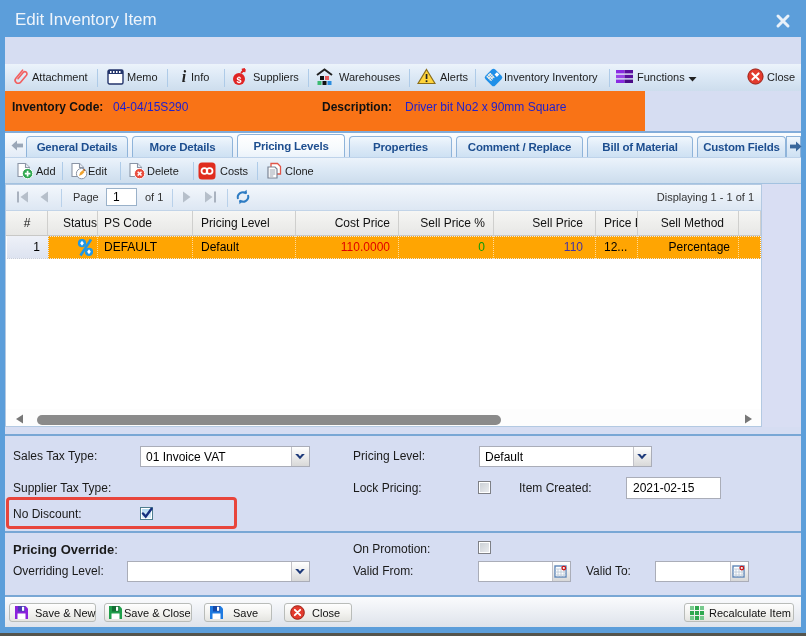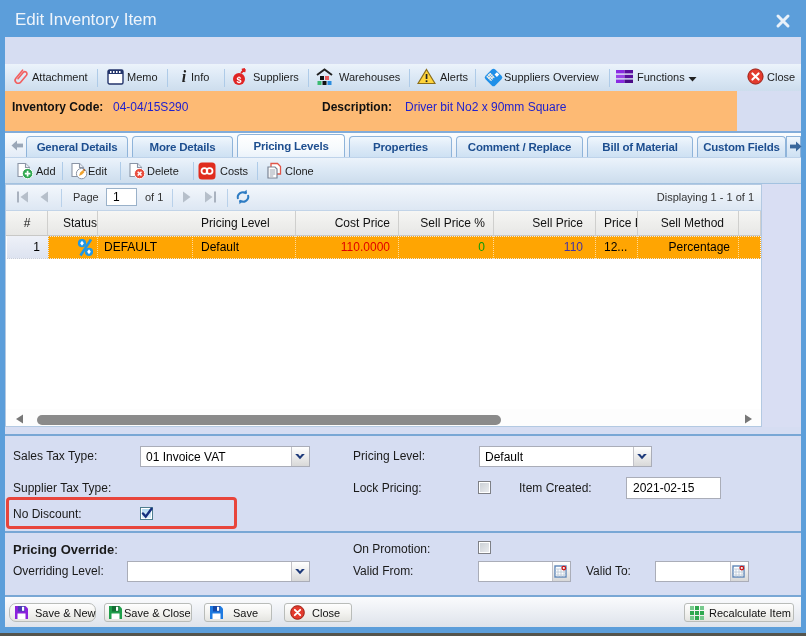--- a/index.html
+++ b/index.html
@@ -8,21 +8,21 @@
 #xbtn{position:absolute;left:775px;top:13px;}
 #content{position:absolute;left:5px;top:37px;width:796px;height:590px;background:#d6ddf2;}
 #hdrbar{position:absolute;left:0;top:0;width:796px;height:26px;background:linear-gradient(#f8fbfe 0%,#e4eef9 45%,#cfe2f4 100%);border-bottom:1px solid #90b6da;}
 #hdrbar .t{position:absolute;left:6px;top:5px;font-size:13px;font-weight:bold;color:#17427d;}
 .minibtn{position:absolute;top:7px;width:14px;height:14px;background:linear-gradient(#ffffff,#dcebf8);border:1px solid #94bade;border-radius:3px;}
 #tb1{position:absolute;left:0;top:27px;width:796px;height:27px;background:linear-gradient(#ecf3fb 0%,#dbe8f5 50%,#cddded 100%);}
 #tb2{position:absolute;left:0;top:121px;width:796px;height:26px;background:linear-gradient(#ecf3fb 0%,#dbe8f5 50%,#cddded 100%);border-bottom:1px solid #a3c2e0;box-sizing:border-box;}
 .tsep{position:absolute;width:1px;height:18px;background:#aecbe8;}
 .titem{position:absolute;font-size:11px;color:#1c1c1c;white-space:nowrap;}
 .ticon{position:absolute;}
-#coderow{position:absolute;left:0;top:54px;width:732px;height:40px;background:#fdba74;}
+#coderow{position:absolute;left:0;top:54px;width:640px;height:40px;background:#f97316;}
 #coderow .b{font-weight:bold;font-size:12px;color:#111;position:absolute;top:9px;}
 #coderow .v{font-size:12px;color:#2121cd;position:absolute;top:9px;}
 #blueline1{position:absolute;left:0;top:94px;width:796px;height:2px;background:#82acd9;}
 #tabstrip{position:absolute;left:0;top:96px;width:796px;height:25px;background:linear-gradient(#fbfdfe,#e3ecf7);border-bottom:1px solid #bed3ea;box-sizing:border-box;}
 .tab{position:absolute;top:3px;height:21px;border:1px solid #8fb4da;border-bottom:none;border-radius:4px 4px 0 0;background:linear-gradient(#f0f7fd 0%,#ddeaf7 50%,#cee1f3 100%);font-size:11.5px;font-weight:bold;color:#1d4e8f;text-align:center;line-height:21px;letter-spacing:-0.2px;box-sizing:border-box;}
 .tab.act{top:1px;height:23px;background:linear-gradient(#ffffff 0%,#f6fafd 60%,#ebf3fb 100%);line-height:23px;}
 #gridpanel{position:absolute;left:0;top:147px;width:757px;height:243px;background:#fff;border:1px solid #b3c9e2;box-sizing:border-box;}
 #pager{position:absolute;left:0;top:0;width:755px;height:26px;background:linear-gradient(#f3f7fc,#dde7f3);border-bottom:1px solid #c2d4e8;box-sizing:border-box;}
 .pgt{position:absolute;font-size:11px;color:#333;white-space:nowrap;}
 #pginput{position:absolute;left:100px;top:3px;width:31px;height:18px;background:#fff;border:1px solid #9ab1c9;box-sizing:border-box;font-size:12px;text-align:left;padding-left:6px;line-height:16px;color:#000;}
@@ -124,21 +124,21 @@
         <svg width="21" height="21" viewBox="0 0 21 21">
           <g transform="rotate(45 10.5 10.5)">
             <rect x="3.6" y="3.6" width="13.8" height="13.8" rx="2.5" fill="#1e8fe8"></rect>
             <rect x="9.2" y="4.4" width="3.3" height="3.3" fill="#fff"></rect>
             <g stroke="#f0ece4" stroke-width="1">
               <path d="M4.5 10.2h7M4.5 12.2h7M4.5 14.2h7M5.7 9.2v6M7.7 9.2v6M9.7 9.2v6"></path>
             </g>
           </g>
         </svg>
       </div>
-  <div class="titem" style="left:499px;top:7px;">Suppliers Overview</div>
+  <div class="titem" style="left:499px;top:7px;">Inventory Inventory</div>
   <div class="tsep" style="left:604px;top:5px;"></div>
   <div class="ticon" style="left:611px;top:6px;">
         <svg width="17" height="14" viewBox="0 0 17 14">
           <g>
             <rect x="0" y="0" width="8.5" height="3.4" fill="#8a2be2"></rect>
             <rect x="8.5" y="0" width="8.5" height="3.4" fill="#5a0f9e"></rect>
             <rect x="0" y="4.8" width="8.5" height="3.4" fill="#9b45e8"></rect>
             <rect x="8.5" y="4.8" width="8.5" height="3.4" fill="#5a0f9e"></rect>
             <rect x="0" y="9.6" width="8.5" height="3.4" fill="#8a2be2"></rect>
             <rect x="8.5" y="9.6" width="8.5" height="3.4" fill="#4a0b85"></rect>
@@ -278,20 +278,21 @@
             <path d="M13 6a5.2 5.2 0 0 1-8.2 5.6" fill="none" stroke="#2e7cc3" stroke-width="2"></path>
             <path d="M11.5 0.8l0.5 4l-4-0.5z" fill="#2e7cc3"></path>
             <path d="M4.5 15.2l-0.5-4l4 0.5z" fill="#2e7cc3"></path>
           </svg>
         </div>
     <div class="pgt" style="right:7px;top:6px;">Displaying 1 - 1 of 1</div>
   </div>
   <div id="ghead">
     <div class="hc" style="left:1px;width:41px;text-align:center;">#</div>
     <div class="hc" style="left:42px;width:50px;text-align:right;">Status</div>
+    <div class="hc" style="left:92px;width:95px;padding-left:6px;">PS Code</div>
     <div class="hc" style="left:187px;width:103px;padding-left:8px;">Pricing Level</div>
     <div class="hc" style="left:290px;width:103px;text-align:right;padding-right:8px;">Cost Price</div>
     <div class="hc" style="left:393px;width:95px;text-align:right;padding-right:8px;">Sell Price %</div>
     <div class="hc" style="left:488px;width:102px;text-align:right;padding-right:12px;">Sell Price</div>
     <div class="hc" style="left:590px;width:42px;padding-left:8px;overflow:hidden;white-space:nowrap;">Price In</div>
     <div class="hc" style="left:632px;width:101px;text-align:right;padding-right:14px;">Sell Method</div>
     <div class="hc" style="left:733px;width:22px;"></div>
   </div>
   <div id="gnum">
         <div style="text-align:right;padding-right:8px;">1</div>
@@ -400,21 +401,21 @@
           <g transform="translate(1.5,3.5)">
             <rect x="0.5" y="0.5" width="11" height="11" fill="#fff" stroke="#5f87b8" stroke-width="1.4"></rect>
             <path d="M0.5 3.5h11M3.5 3.5v8M6.5 3.5v8M9.5 3.5v8M0.5 6.5h11M0.5 9.5h11" stroke="#b9c6d6" stroke-width="0.8"></path>
             <circle cx="9.3" cy="2.6" r="1.8" fill="none" stroke="#cc1111" stroke-width="1.3"></circle>
           </g>
         </svg>
       </div>
     </div>
 <div id="redrect"></div>
 <div id="footer">
-  <div class="fbtn" style="left:4px;width:87px;border-radius:7px;">
+  <div class="fbtn" style="left:4px;width:87px;">
         <div class="ticon" style="left:4px;top:1px;">
           <svg width="15" height="15" viewBox="0 0 15 15">
             <path d="M1 1 H11.5 L14 3.5 V14 H1 Z" fill="#8b22dd"></path>
             <rect x="4" y="1" width="7" height="5.5" fill="#4a3bb5"></rect>
             <rect x="8" y="1.8" width="2.2" height="4" fill="#fff"></rect>
             <rect x="3.5" y="8.5" width="8" height="5.5" fill="#fff"></rect>
           </svg>
         </div>
         <div class="fl" style="left:25px;">Save &amp; New</div>
       </div>

